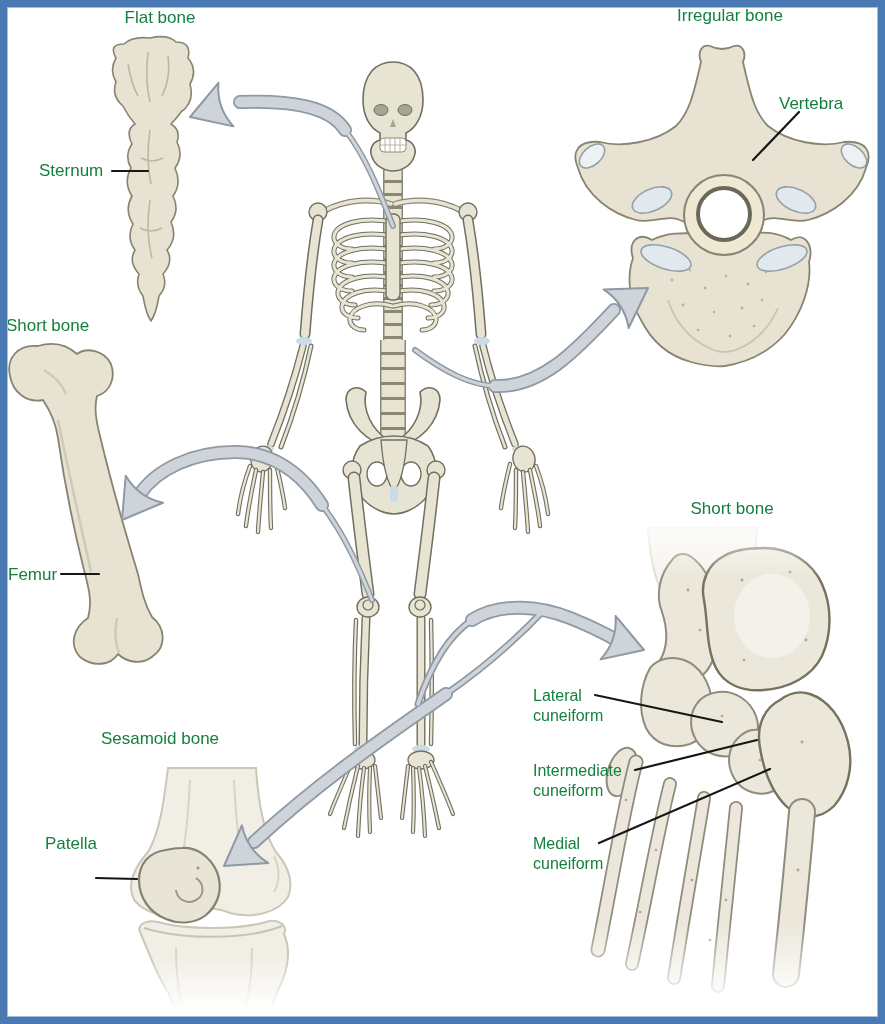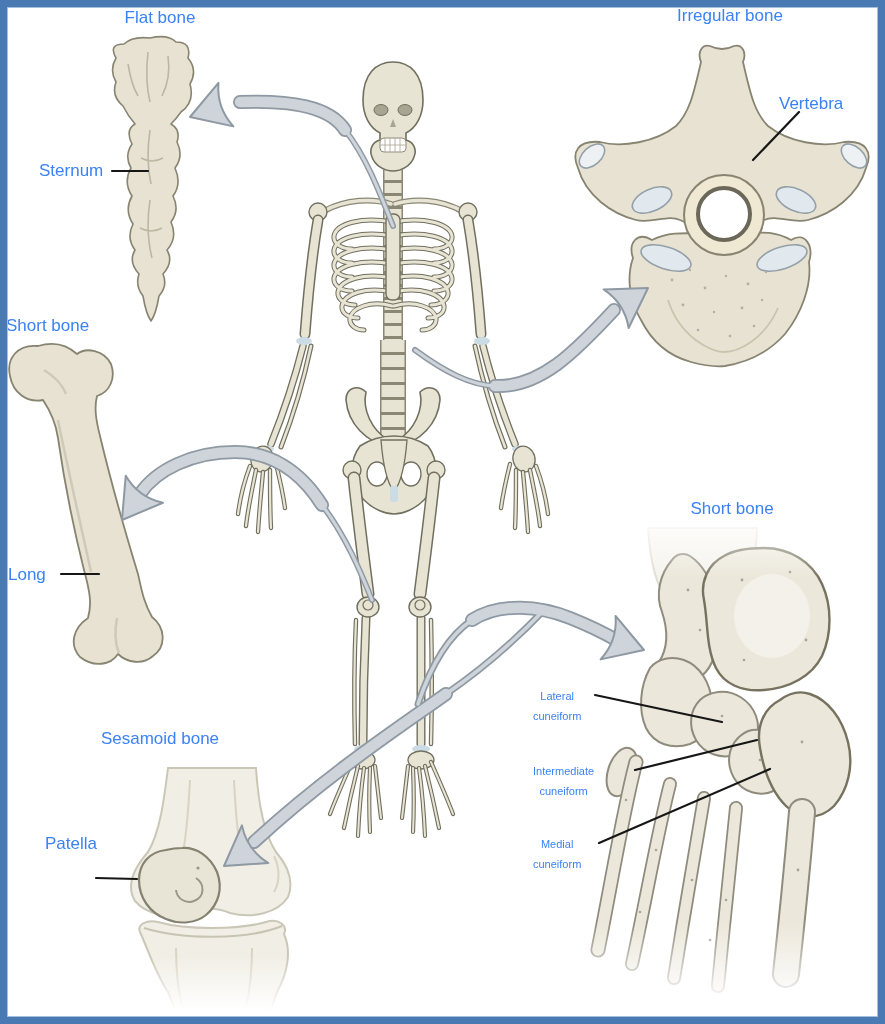--- a/index.html
+++ b/index.html
@@ -1,23 +1,23 @@
 <!DOCTYPE html>
 <html><head>
 <meta charset="utf-8">
 <style>
   html,body{margin:0;padding:0;}
   body{width:885px;height:1024px;position:relative;background:#ffffff;overflow:hidden;
        font-family:"Liberation Sans",sans-serif;}
   .frame{position:absolute;inset:0;border:7px solid #4a7ab3;box-shadow:inset 0 0 0 1px #a9c0dc;
          pointer-events:none;z-index:5;}
   svg.art{position:absolute;left:0;top:0;z-index:1;}
-  .cap{position:absolute;z-index:3;color:#3b82f6;font-size:17px;line-height:20px;}
+  .cap{position:absolute;z-index:3;color:#15803d;font-size:17px;line-height:20px;}
   .cap.center{text-align:center;}
-  .cap.small{font-size:11px;text-align:center;}
+  .cap.small{font-size:16px;}
 </style>
 </head>
 <body>
 
 <div class="frame"></div>
 
 <svg class="art" width="885" height="1024" viewBox="0 0 885 1024">
   <defs>
     <linearGradient id="fadeDown" x1="0" y1="0" x2="0" y2="1">
       <stop offset="0" stop-color="#ffffff" stop-opacity="0"></stop>
@@ -403,21 +403,21 @@
 <div class="cap center" style="left:90px;top:8px;width:140px;">Flat bone</div>
 
 <div class="cap" style="left:39px;top:161px;">Sternum</div>
 
 <div class="cap center" style="left:650px;top:6px;width:160px;">Irregular bone</div>
 
 <div class="cap" style="left:779px;top:94px;">Vertebra</div>
 
 <div class="cap" style="left:6px;top:316px;">Short bone</div>
 
-<div class="cap" style="left:8px;top:565px;">Long</div>
+<div class="cap" style="left:8px;top:565px;">Femur</div>
 
 <div class="cap center" style="left:652px;top:499px;width:160px;">Short bone</div>
 
 <div class="cap small" style="left:533px;top:686px;">
   <div>Lateral</div>
   <div>cuneiform</div>
 </div>
 
 <div class="cap small" style="left:533px;top:761px;">
   <div>Intermediate</div>

